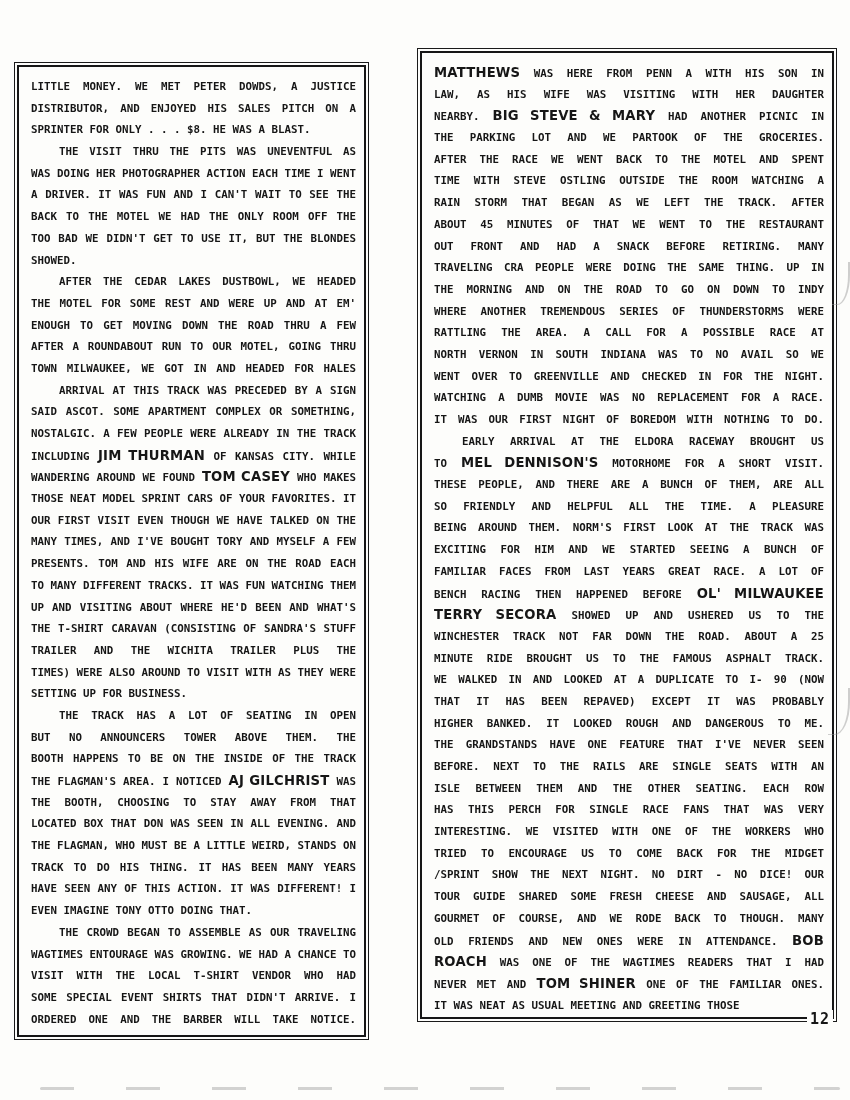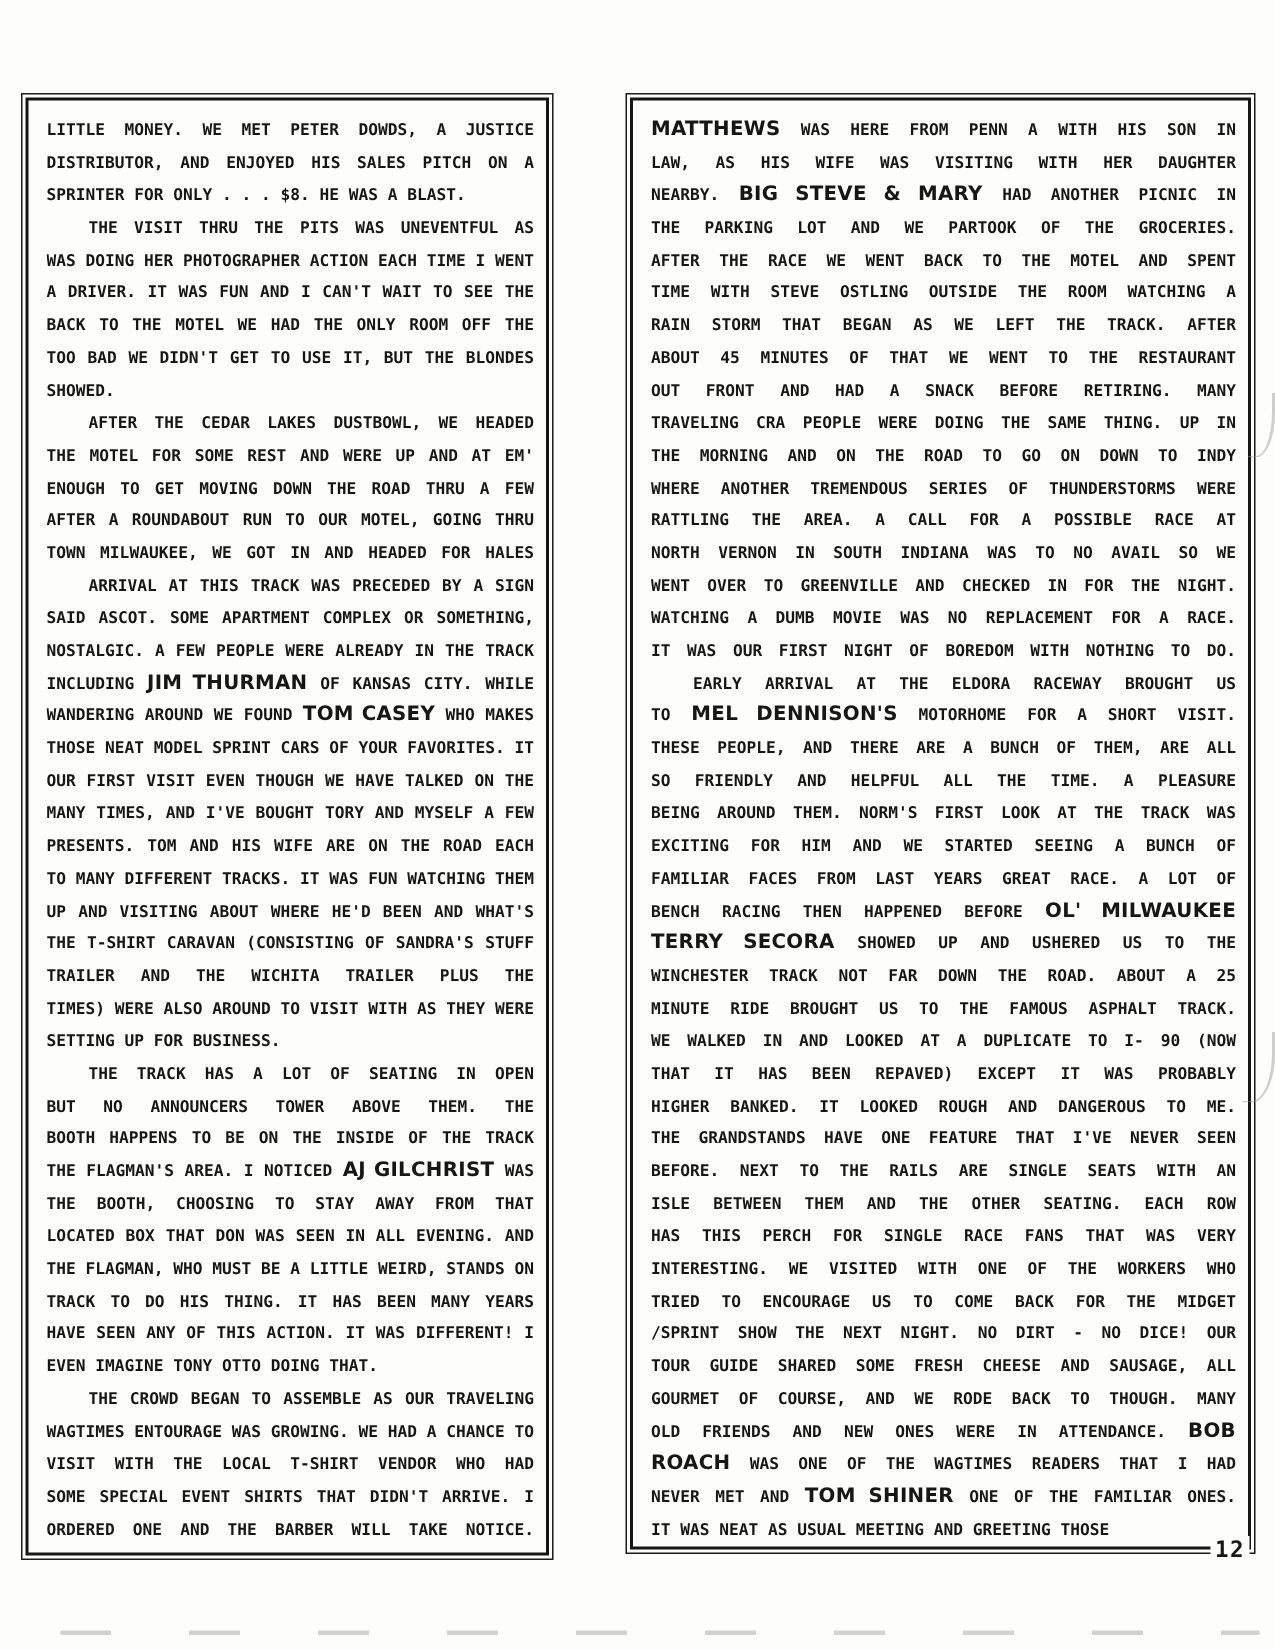--- a/index.html
+++ b/index.html
@@ -14,21 +14,21 @@
     border:1px solid #1a1a1a;
     background:#fdfdfb;
     box-sizing:border-box;
   }
   .pagebox-inner{
     position:absolute;inset:2px;
     border:2px solid #161616;
     box-sizing:border-box;
   }
   #left-box{left:14px;top:62px;width:355px;height:978px;}
-  #right-box{left:417px;top:62px;width:420px;height:974px;}
+  #right-box{left:417px;top:48px;width:420px;height:974px;}
   .coltext{
     position:absolute;top:9px;left:12px;right:8px;bottom:4px;
     overflow:hidden;
   }
   .line{
     height:21.7px;line-height:21.7px;
     font-size:10.8px;font-weight:700;
     text-align:justify;
     -moz-text-align-last:justify;
     text-align-last:justify;

